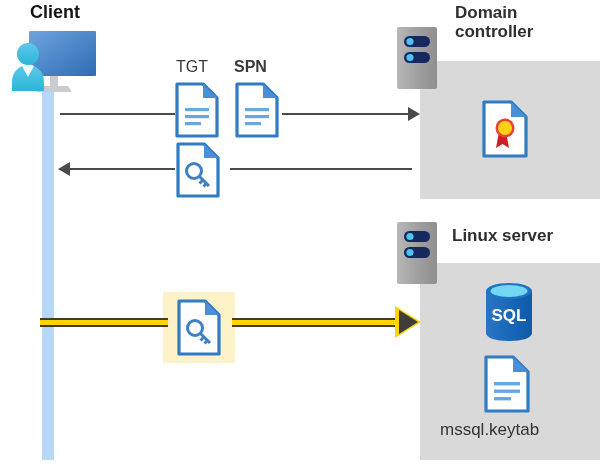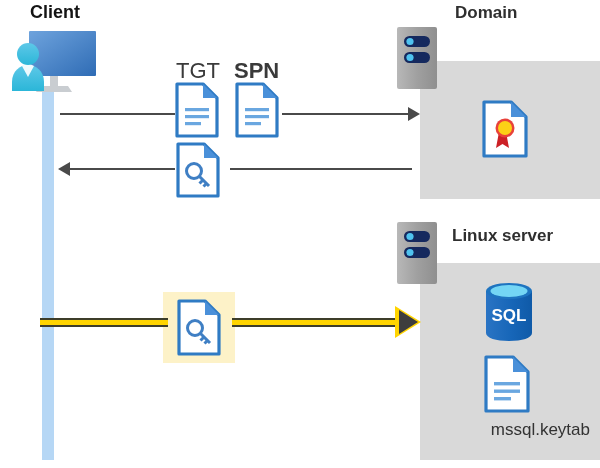--- a/index.html
+++ b/index.html
@@ -12,21 +12,21 @@
   .panel{background:#d9d9d9;}
   #dc-panel{left:420px;top:61px;width:180px;height:138px;}
   #linux-panel{left:420px;top:263px;width:180px;height:197px;}
 
   
   .title{font-weight:bold;color:#2f2f2f;line-height:1.12;}
   #client-title{left:30px;top:2px;font-size:18px;color:#141414;}
   #dc-title{left:455px;top:3px;font-size:17px;width:140px;}
   #linux-title{left:452px;top:226px;font-size:17px;width:150px;}
   .caption{font-size:17px;color:#333;}
-  #keytab-caption{left:440px;top:420px;width:150px;text-align:right;}
+  #keytab-caption{left:440px;top:420px;width:150px;text-align:left;}
 
   
   #lifeline{left:42px;top:88px;width:12px;height:372px;background:#b6d7f5;}
 
   
   .hline{background:#4a4a4a;height:2px;}
   #line1a{left:60px;top:113px;width:115px;}
   #line1b{left:282px;top:113px;width:130px;}
   #line2a{left:70px;top:168px;width:105px;}
   #line2b{left:230px;top:168px;width:182px;}
@@ -45,21 +45,21 @@
   #ybar-b{left:232px;top:318px;width:173px;}
   #yhighlight{left:163px;top:292px;width:72px;height:71px;background:#fdf2c8;}
   #yarrow{left:395px;top:306px;width:0;height:0;
           border-top:16px solid transparent;border-bottom:16px solid transparent;
           border-left:26px solid #ffd400;}
   #yarrow-in{left:399px;top:310px;width:0;height:0;
           border-top:12px solid transparent;border-bottom:12px solid transparent;
           border-left:19px solid #3d3d3d;}
 
   
-  .doclabel{font-size:22px;color:#3a3a3a;}
+  .doclabel{font-size:16px;color:#3a3a3a;}
   #tgt-label{left:176px;top:58px;}
   #spn-label{left:234px;top:58px;font-weight:bold;}
 
   svg{display:block;overflow:visible;}
 </style>
 </head>
 <body>
 
 <div class="stage">
 
@@ -89,20 +89,21 @@
 
       <path d="M16 42 l6 11 l6-11 l-4-2 h-4 z" fill="#ffffff" opacity="0.9"></path>
 
       <circle cx="22" cy="30" r="11" fill="url(#per)"></circle>
     </svg>
   </div>
   <div class="abs title" id="client-title">Client</div>
 
   <div class="abs title" id="dc-title">
     <div>Domain</div>
+    <div>controller</div>
   </div>
   <div class="abs title" id="linux-title">Linux server</div>
 
   <div class="abs" style="left:397px;top:27px;">
     <svg width="40" height="62" viewBox="0 0 40 62">
       <defs>
         <linearGradient id="srv" x1="0" y1="0" x2="1" y2="0">
           <stop offset="0" stop-color="#b8b8b8"></stop>
             <stop offset="0.5" stop-color="#a0a0a0"></stop>
           <stop offset="1" stop-color="#8f8f8f"></stop>

